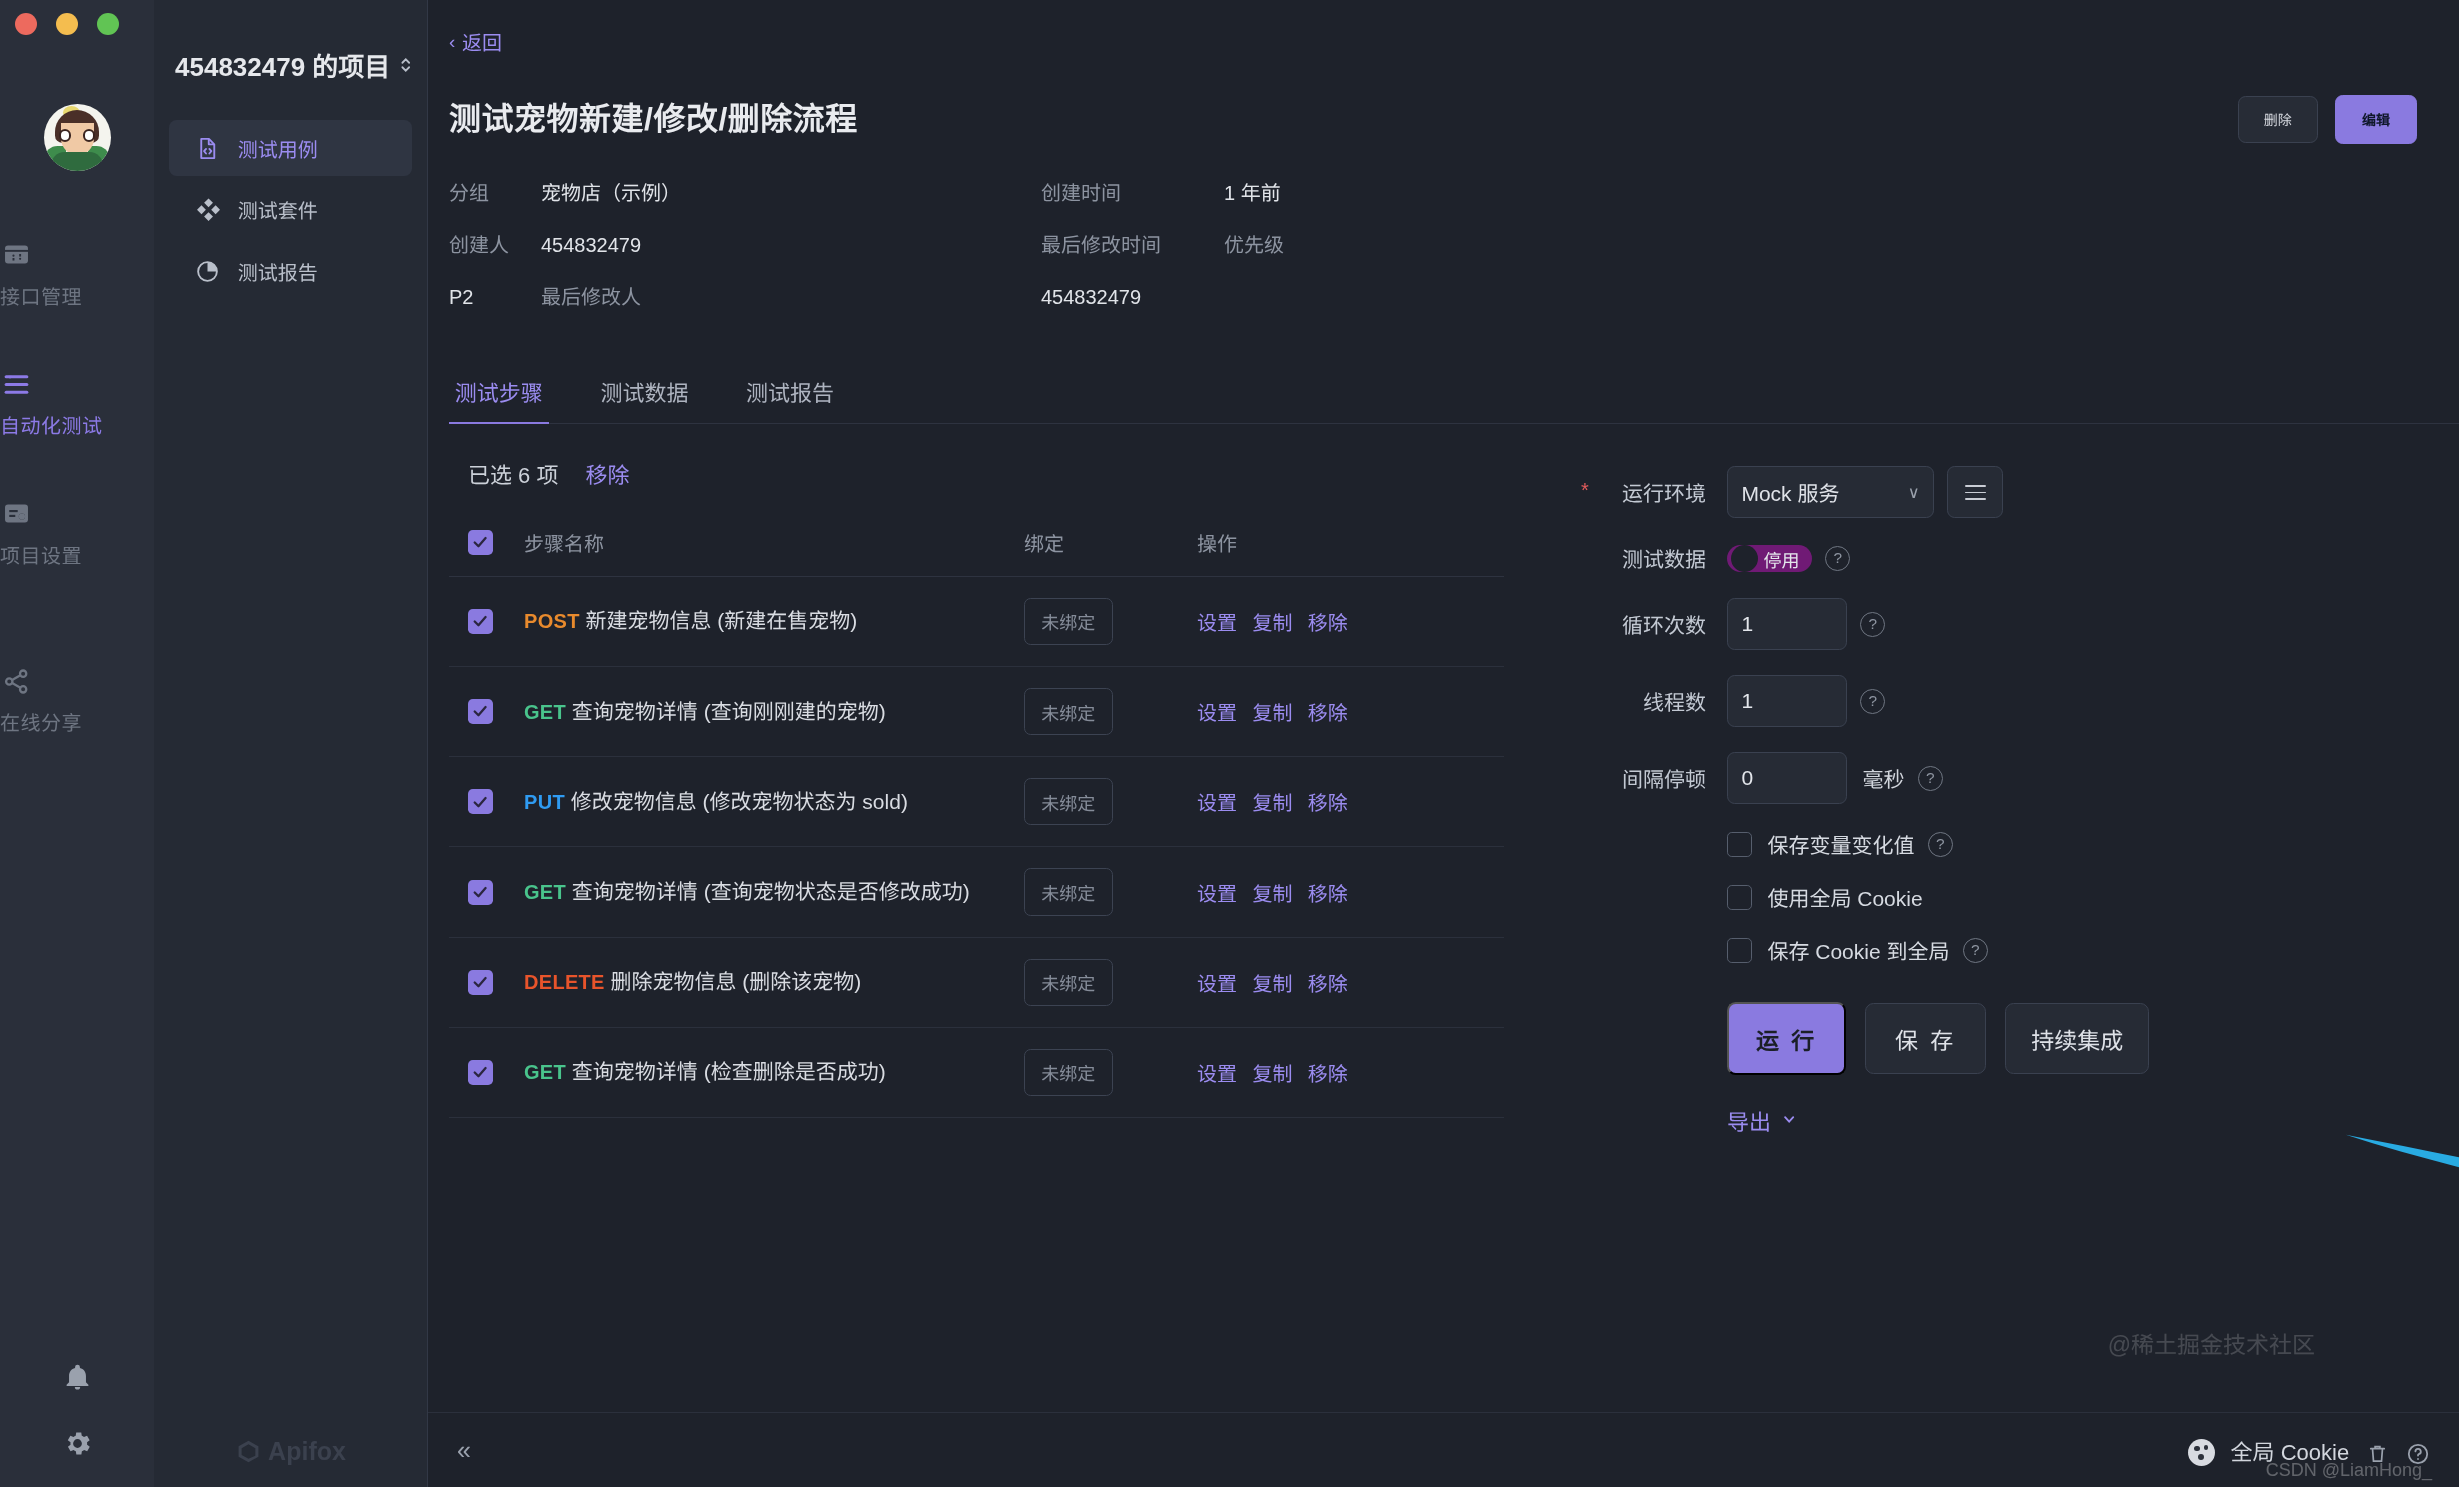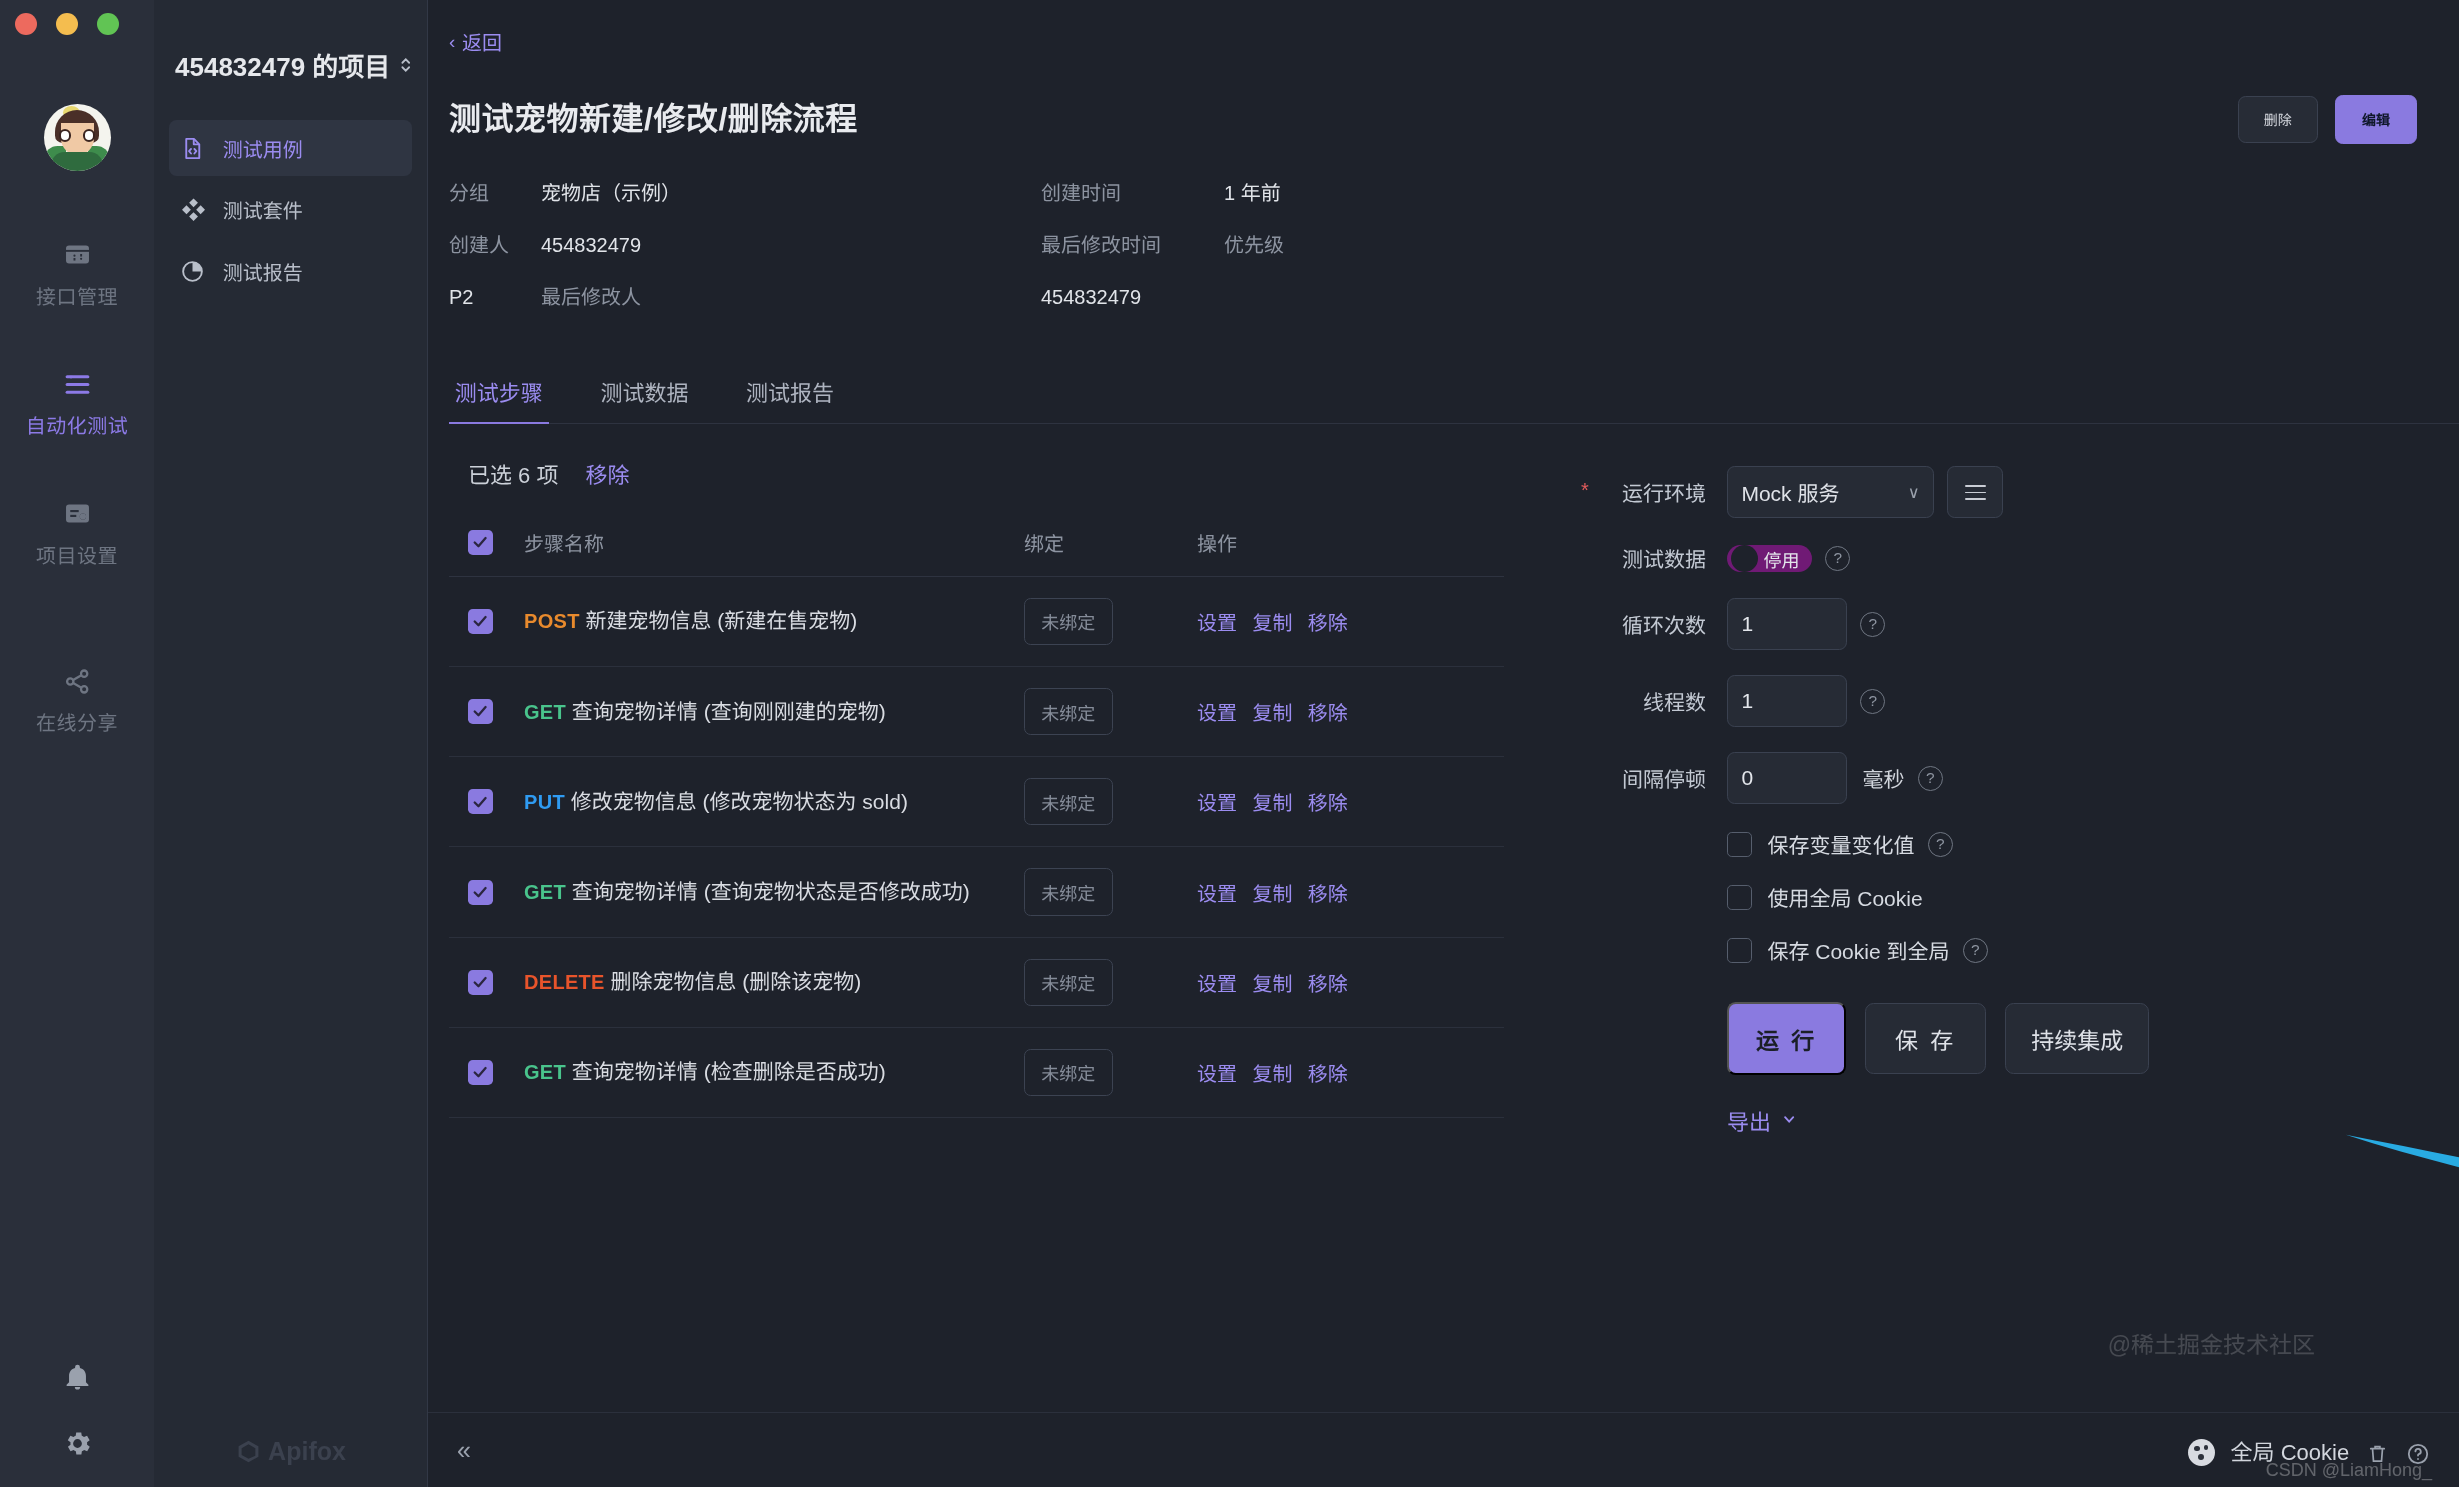--- a/index.html
+++ b/index.html
@@ -51,21 +51,21 @@
   .avatar .gl { left:15.4px; } .avatar .gr { left:39px; }
   .avatar .body { position:absolute; left:7.7px; bottom:0; width:52px; height:19px; background:#2f6b3e; border-radius:13.4px 13.4px 0 0;}
   .avatar .leaf1 { position:absolute; left:1.9px; bottom:5.8px; width:21px; height:19px; background:#3e8c4c; border-radius: 60% 10% 60% 10%;}
   .avatar .leaf2 { position:absolute; right:1.9px; bottom:5.8px; width:21px; height:19px; background:#3e8c4c; border-radius: 10% 60% 10% 60%;}
   .avatar .bun { position:absolute; left:19px; top:1.9px; width:17.3px; height:13.4px; background:#e8d870; border-radius:50%;}
 
   .rail-items { margin-top: 54px; width: 100%; }
   .rail-item {
     width: 100%;
     padding: 13.4px 0 11.5px;
-    display: flex; flex-direction: column; align-items: center; gap: 9.6px;
+    display: flex; flex-direction: column; align-items: flex-start; gap: 9.6px;
     color: #8b93a1;
     cursor: pointer;
     margin-bottom: 33px;
   }
   .rail-item .rlabel { font-size: 20px; letter-spacing: 0.5px; white-space: nowrap; }
   .rail-item.active { color: #8c7ae6; }
   .rail-item.faded { color: #6e7582; }
   .rail-icon { width: 33px; height: 33px; display:flex; align-items:center; justify-content:center;}
   .rail-spacer { height: 38px; }
 
@@ -91,21 +91,21 @@
     display: flex; align-items: center; gap: 9.6px;
     color: #e6e8ec; font-size: 26px; font-weight: 600;
     white-space: nowrap;
     cursor: pointer;
   }
   .updown { display:flex; flex-direction:column; gap:2.9px; color:#b8bec9; font-size: 10.6px; line-height: 7.7px;}
   .nav-list { margin-top: 37px; padding: 0 15.4px; }
   .nav-item {
     height: 56px;
     display: flex; align-items: center; gap: 17.3px;
-    padding: 0 11px;
+    padding: 0 26px;
     border-radius: 7.7px;
     color: #b9bfca; font-size: 20px;
     cursor: pointer;
     margin-bottom: 5.8px;
   }
   .nav-item.active { background: #2f3542; color: #9b8cf0; }
   .nav-ico { width: 25px; height: 25px; display:flex;align-items:center;justify-content:center;}
 
   .brand {
     position: absolute; left: 0; right: 0; bottom: 21px;

